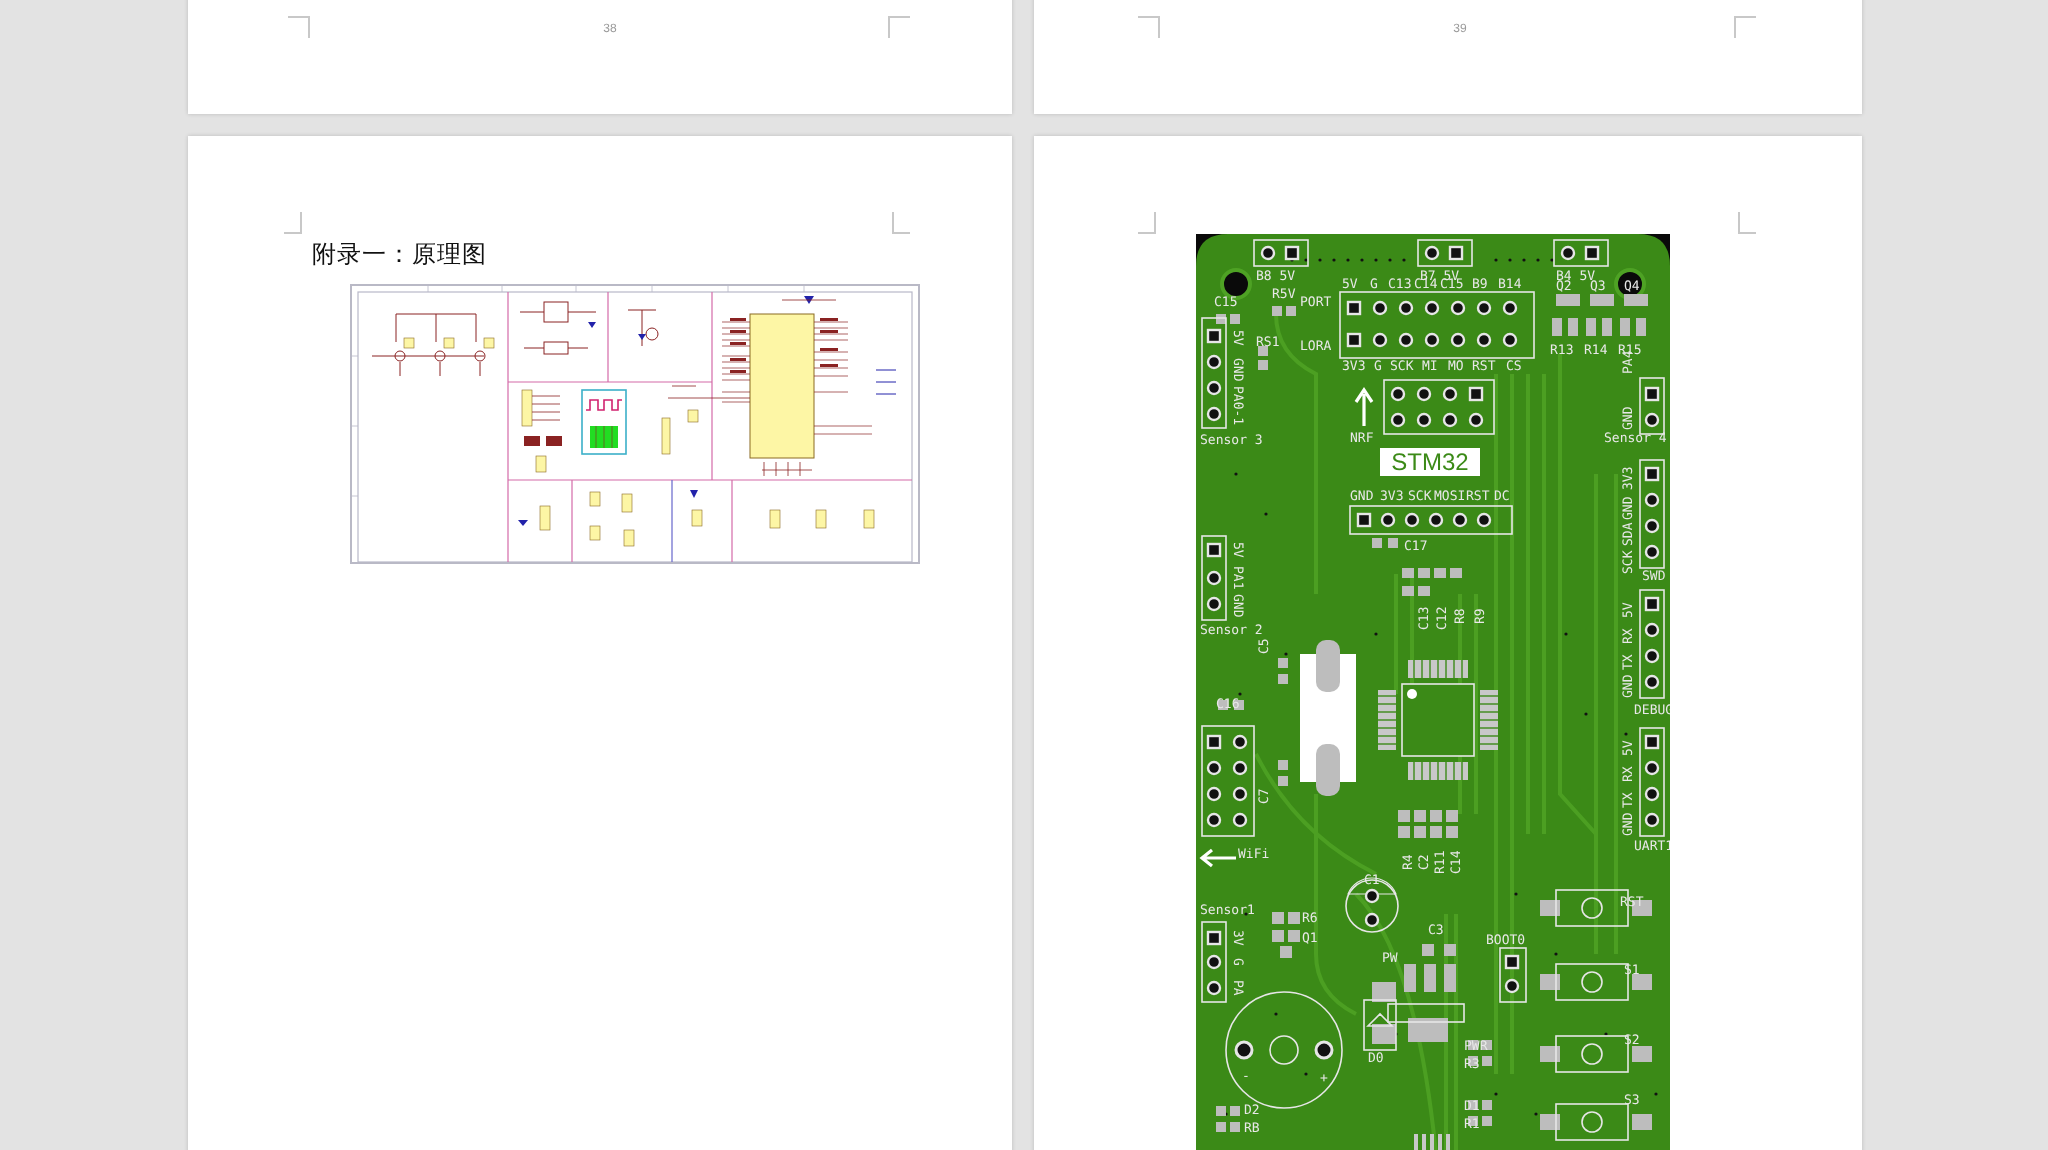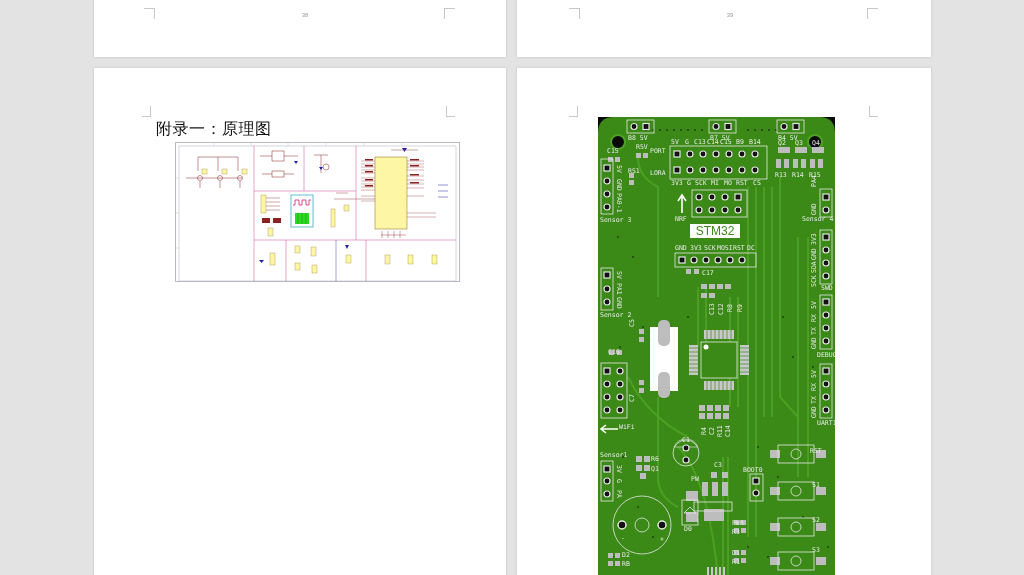--- a/index.html
+++ b/index.html
@@ -11,21 +11,21 @@
   .page {
     position:absolute; background:#ffffff;
     box-shadow:0 0 2px rgba(0,0,0,0.18);
   }
   .crop { position:absolute; width:12px; height:12px; border-color:#c8c8c8; border-style:solid; border-width:0; }
   .page-num {
     position:absolute; font-size:6px; color:#9a9a9a;
     font-family:"Liberation Sans", sans-serif; text-align:center; width:30px;
   }
   .heading {
-    position:absolute; font-size:16px; color:#111;
+    position:absolute; font-size:12px; color:#111;
     font-family:"DejaVu Sans", sans-serif; letter-spacing:0.5px;
   }
   .schematic {
     position:absolute; background:#fff; border:1px solid #b9b9c6;
   }
   .pcb {
     position:absolute; overflow:hidden;
   }
   .pcb-label { font-family:"DejaVu Sans Mono", monospace; fill:#e8e8e8; font-size:6.5px; }
 </style>

